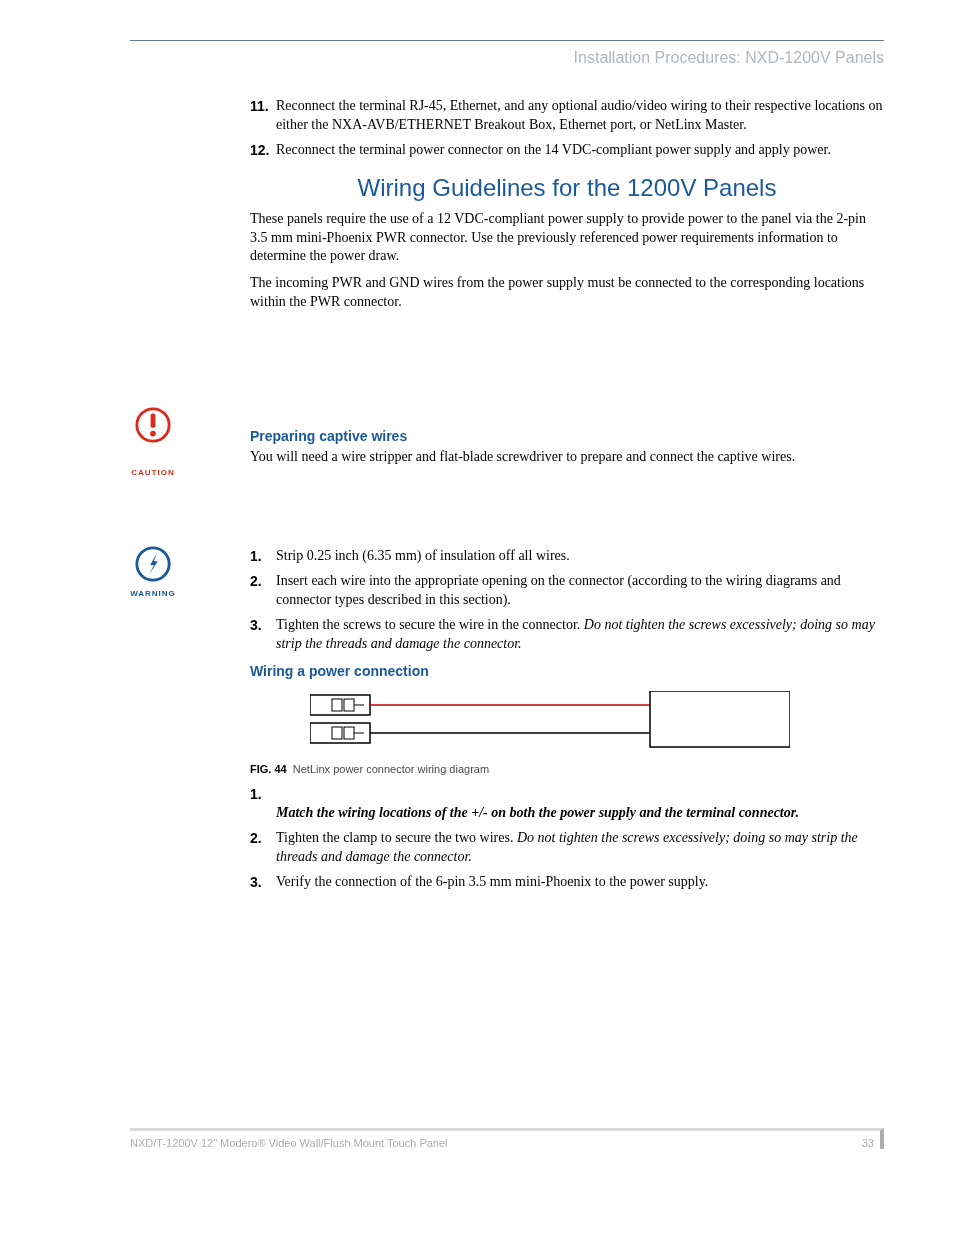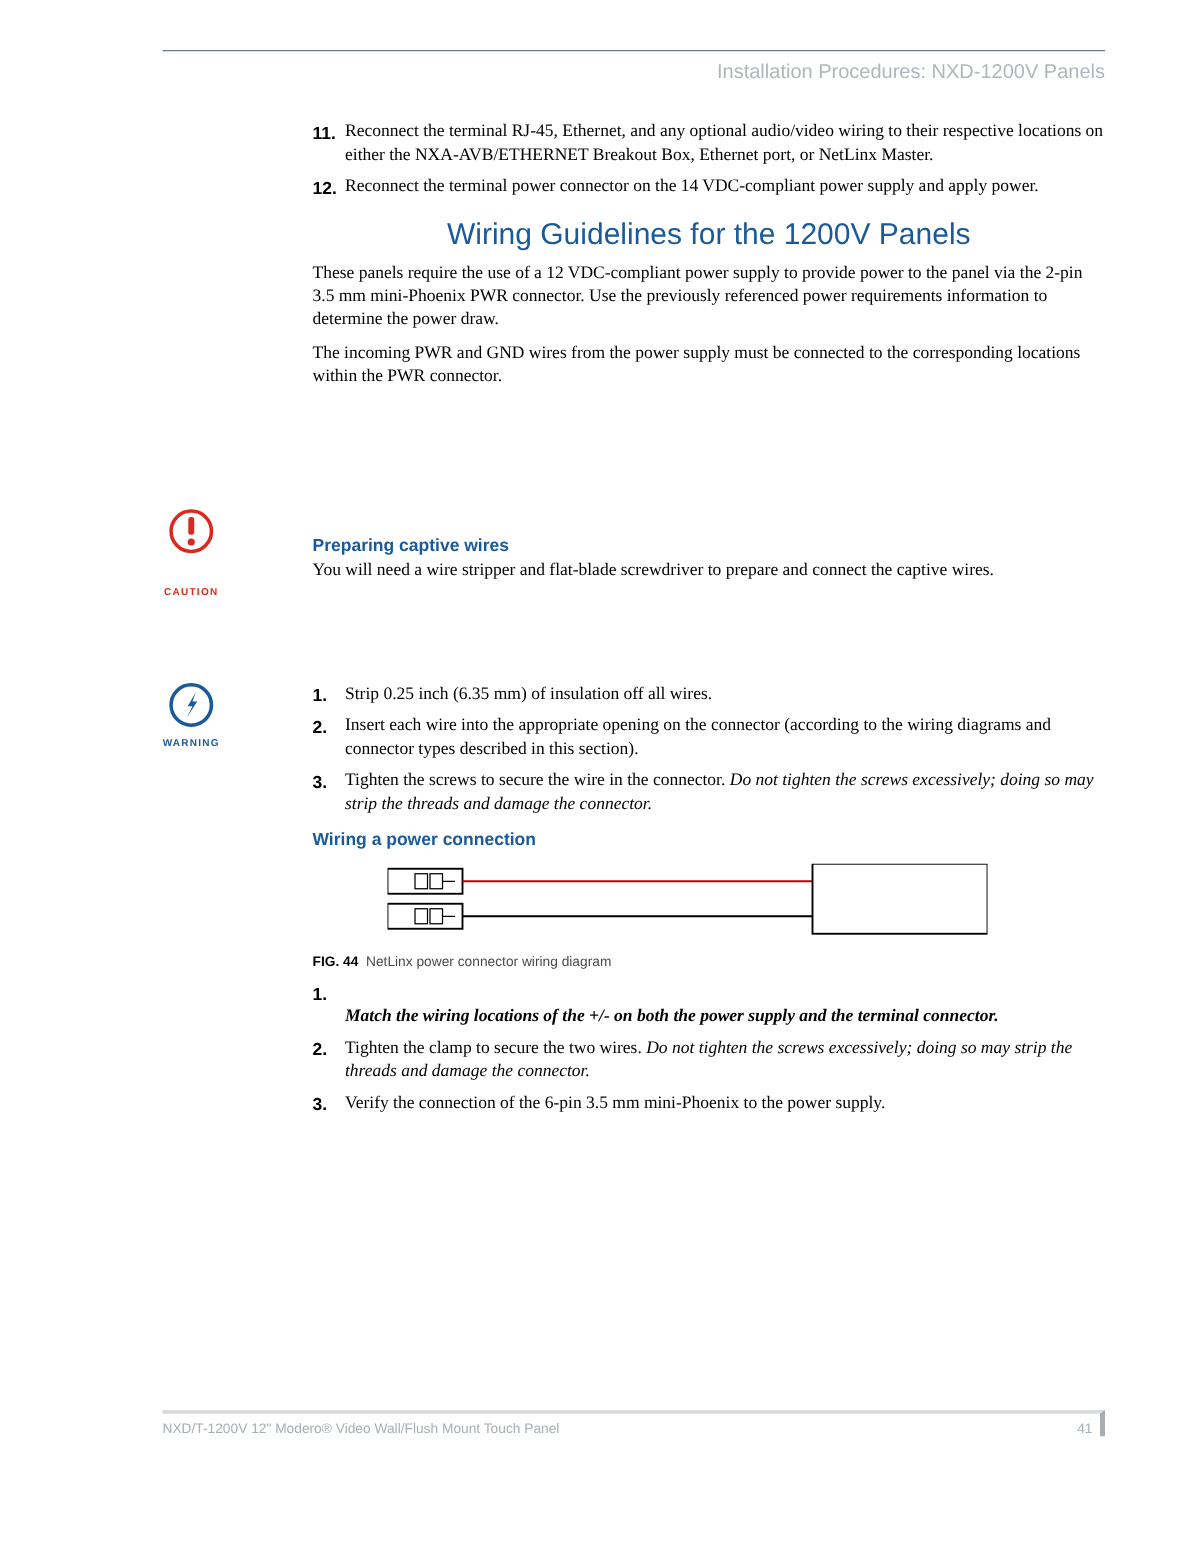--- a/index.html
+++ b/index.html
@@ -214,15 +214,15 @@
         </li>
       <li>
           <span class="num">3.</span>
           <span class="txt">Verify the connection of the 6-pin 3.5 mm mini-Phoenix to the power supply.</span>
         </li>
     </ol>
   </div>
 
   <div class="footer">
     <span>NXD/T-1200V 12" Modero® Video Wall/Flush Mount Touch Panel</span>
-    <span>41</span>
+    <span>33</span>
   </div>
 </div>
 
 </body></html>

